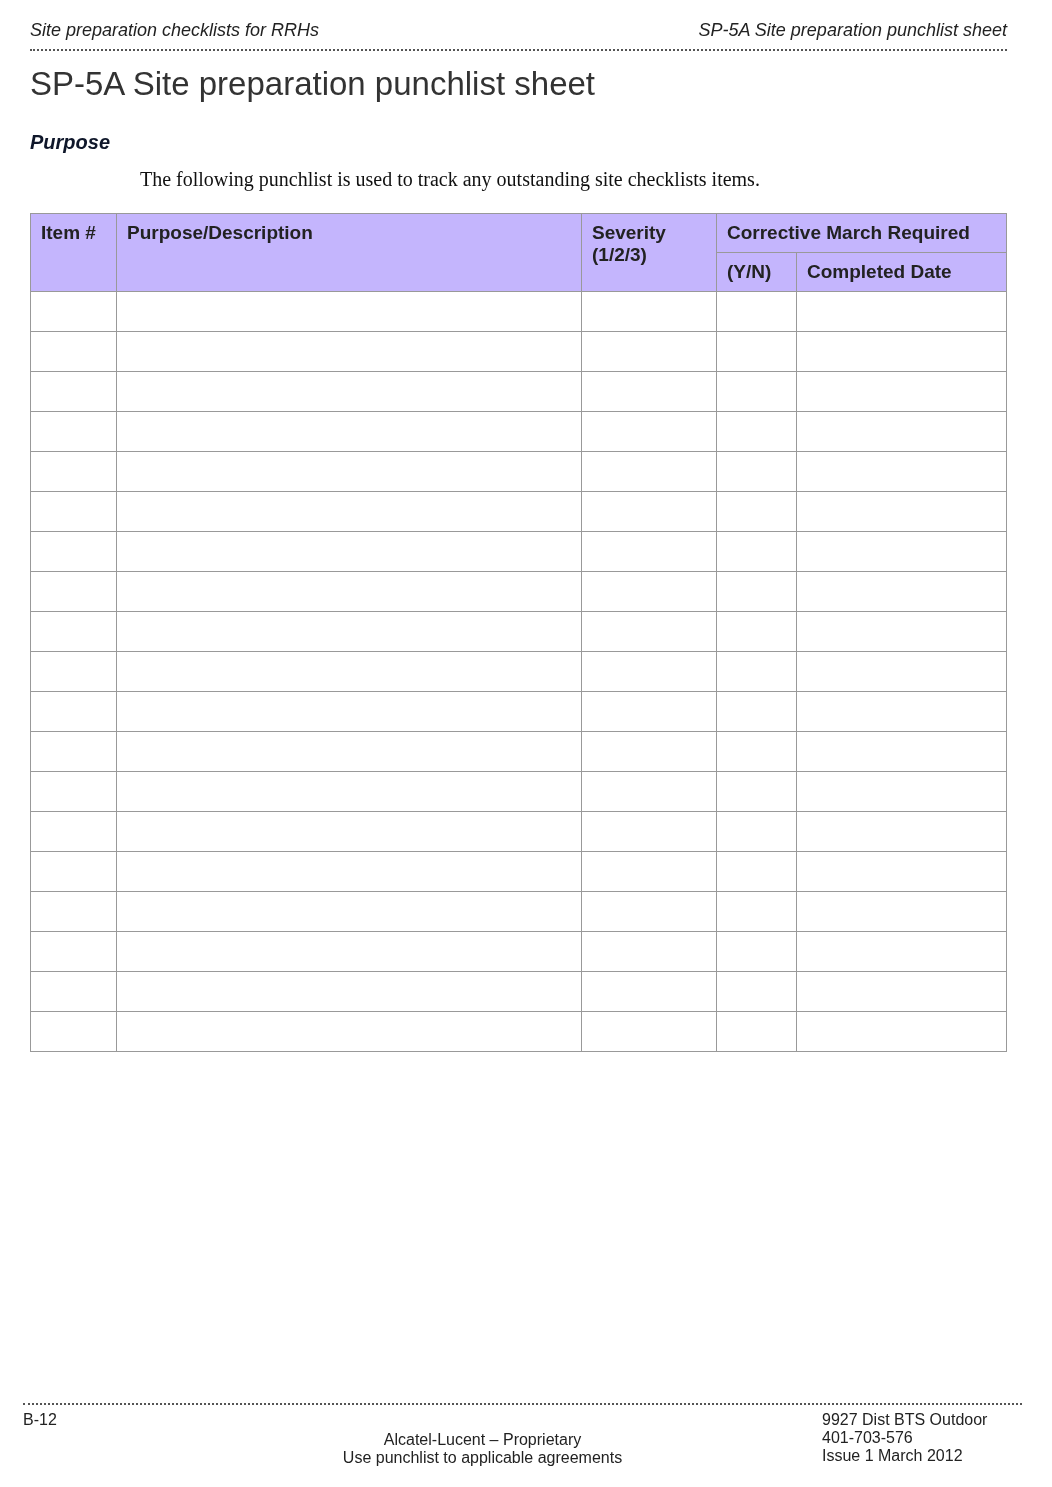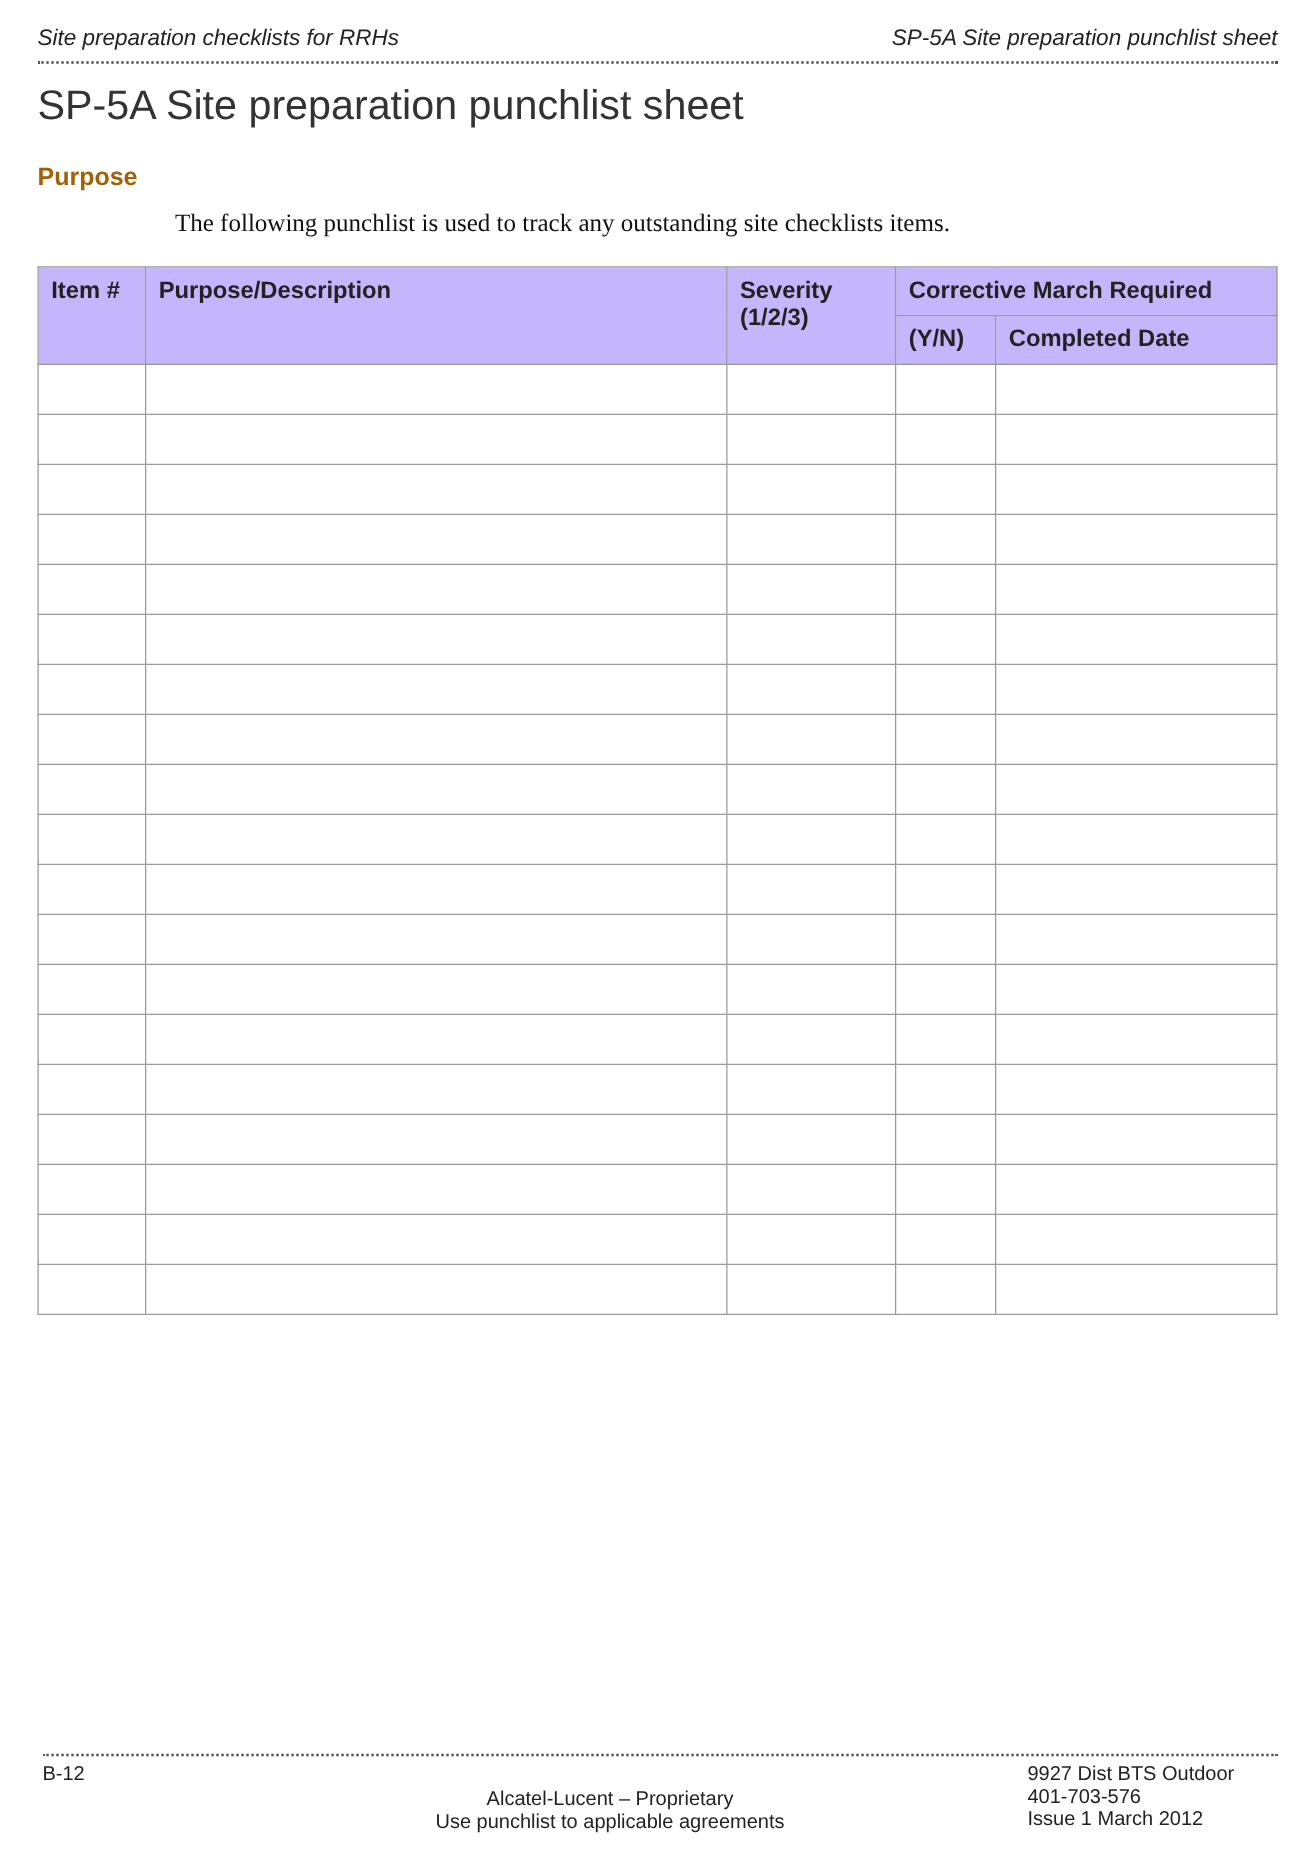--- a/index.html
+++ b/index.html
@@ -9,21 +9,21 @@
     }
     body {
       font-family: Arial, Helvetica, sans-serif;
       background: #fff;
       width: 1052px;
       height: 1487px;
       position: relative;
       color: #000;
     }
     .page {
-      padding: 20px 30px 0 30px;
+      padding: 20px 45px 0 30px;
       height: 100%;
       position: relative;
     }
     .top-header {
       display: flex;
       justify-content: space-between;
       font-style: italic;
       font-size: 18px;
       color: #222;
       margin-bottom: 6px;
@@ -35,22 +35,23 @@
     }
     .title {
       font-size: 33px;
       color: #333;
       font-weight: normal;
       margin-bottom: 28px;
     }
     .section-heading {
       font-size: 20px;
       font-weight: bold;
-      color: #a16207;
+      color: #0f172a;
       margin-bottom: 14px;
+      font-style: italic;
     }
     .purpose-text {
       font-family: Georgia, "Times New Roman", serif;
       font-size: 20px;
       color: #111;
       margin-left: 110px;
       margin-bottom: 22px;
     }
     table.punchlist {
       width: 100%;
@@ -75,21 +76,21 @@
       padding: 6px 10px;
     }
     .col-item { width: 86px; }
     .col-comment { width: 465px; }
     .col-severity { width: 135px; }
     .col-yn { width: 80px; }
     .col-date { width: auto; }
     .footer {
       position: absolute;
       bottom: 20px;
-      left: 34px;
+      left: 23px;
       right: 30px;
     }
     .footer-rule {
       border: none;
       border-top: 2px dotted #555;
       margin-bottom: 6px;
     }
     .footer-row {
       display: flex;
       justify-content: space-between;

